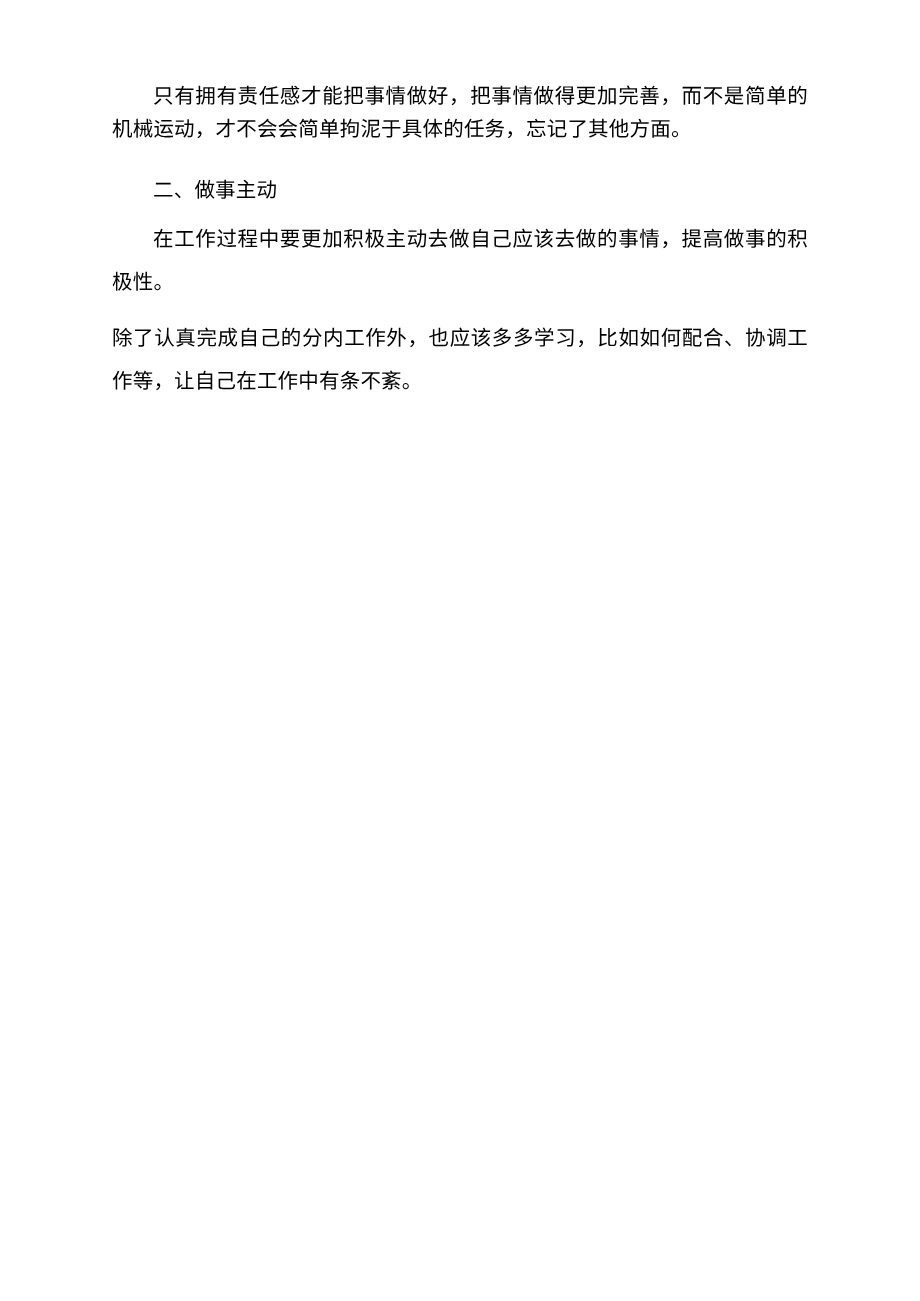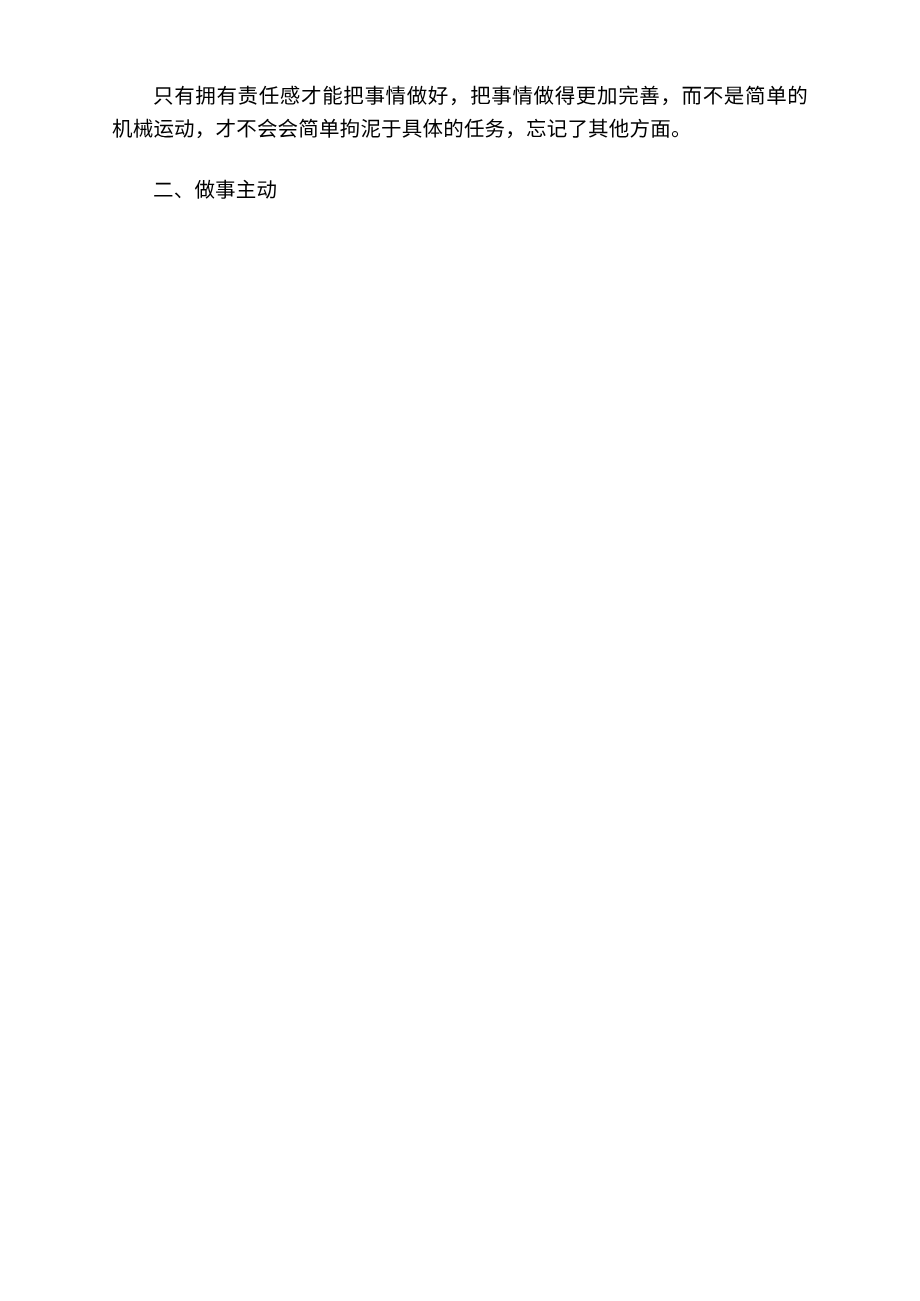--- a/index.html
+++ b/index.html
@@ -53,22 +53,24 @@
 
 <div class="page">
   <div class="doc-body">
 
     <p class="para indent">只有拥有责任感才能把事情做好，把事情做得更加完善，而不是简单的机械运动，才不会会简单拘泥于具体的任务，忘记了其他方面。</p>
 
     <div class="spacer-sm"></div>
 
     <p class="para heading">二、做事主动</p>
 
+    <p class="para indent loose"> 在工作过程中要更加积极主动去做自己应该去做的事情，提高做事的积极性。</p>
 
     <div class="spacer-sm"></div>
 
 
+    <p class="para loose">除了认真完成自己的分内工作外，也应该多多学习，比如如何配合、协调工作等，让自己在工作中有条不紊。</p>
 
     <div class="spacer-md"></div>
 
 
   </div>
 </div>
 
 </body></html>

